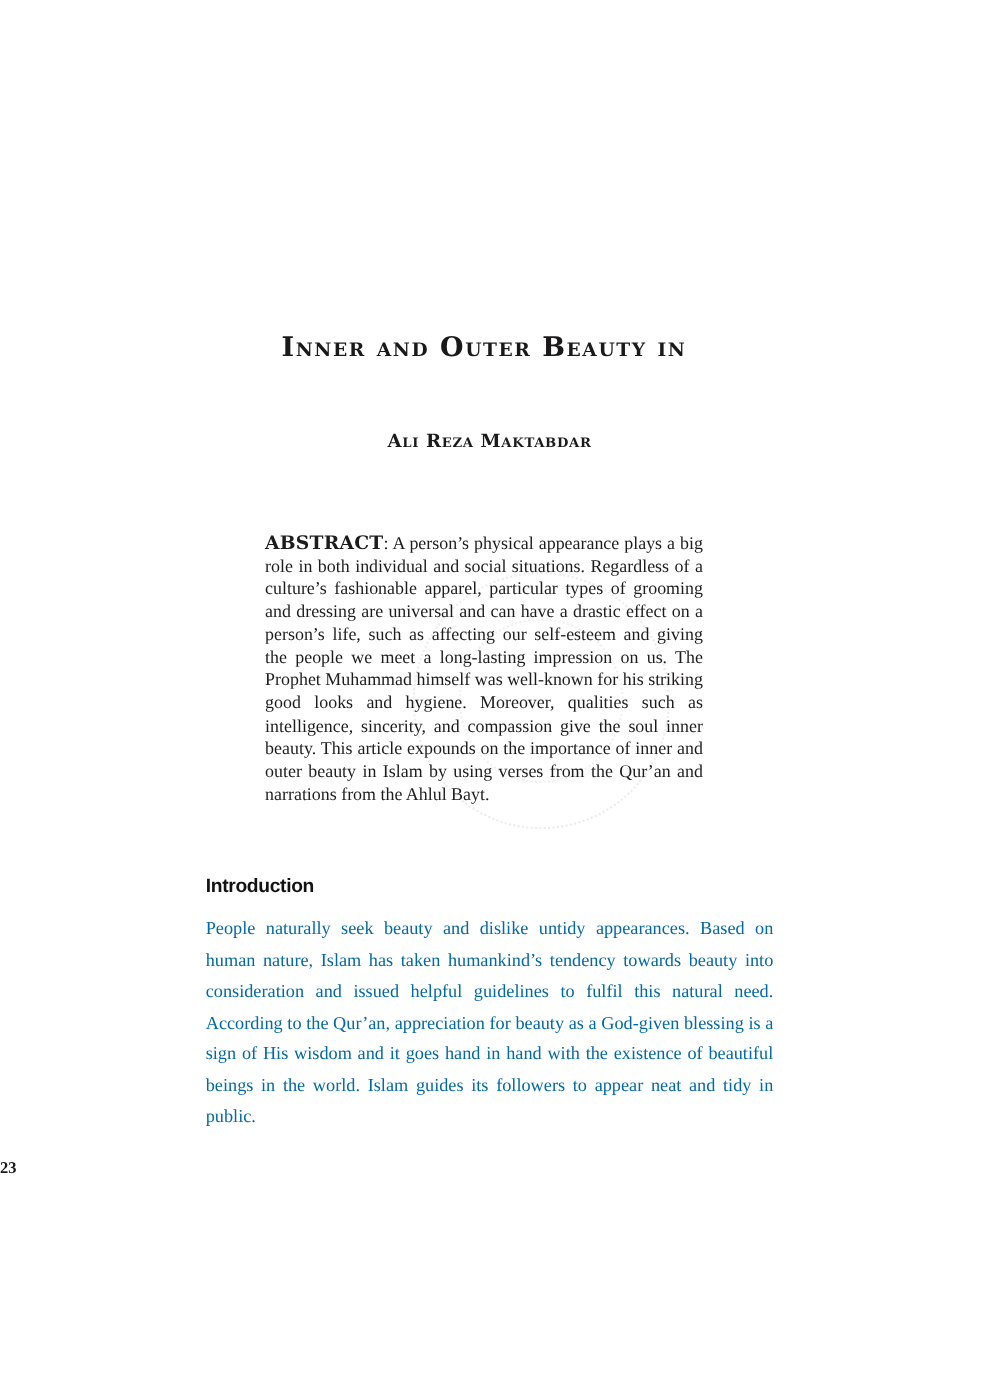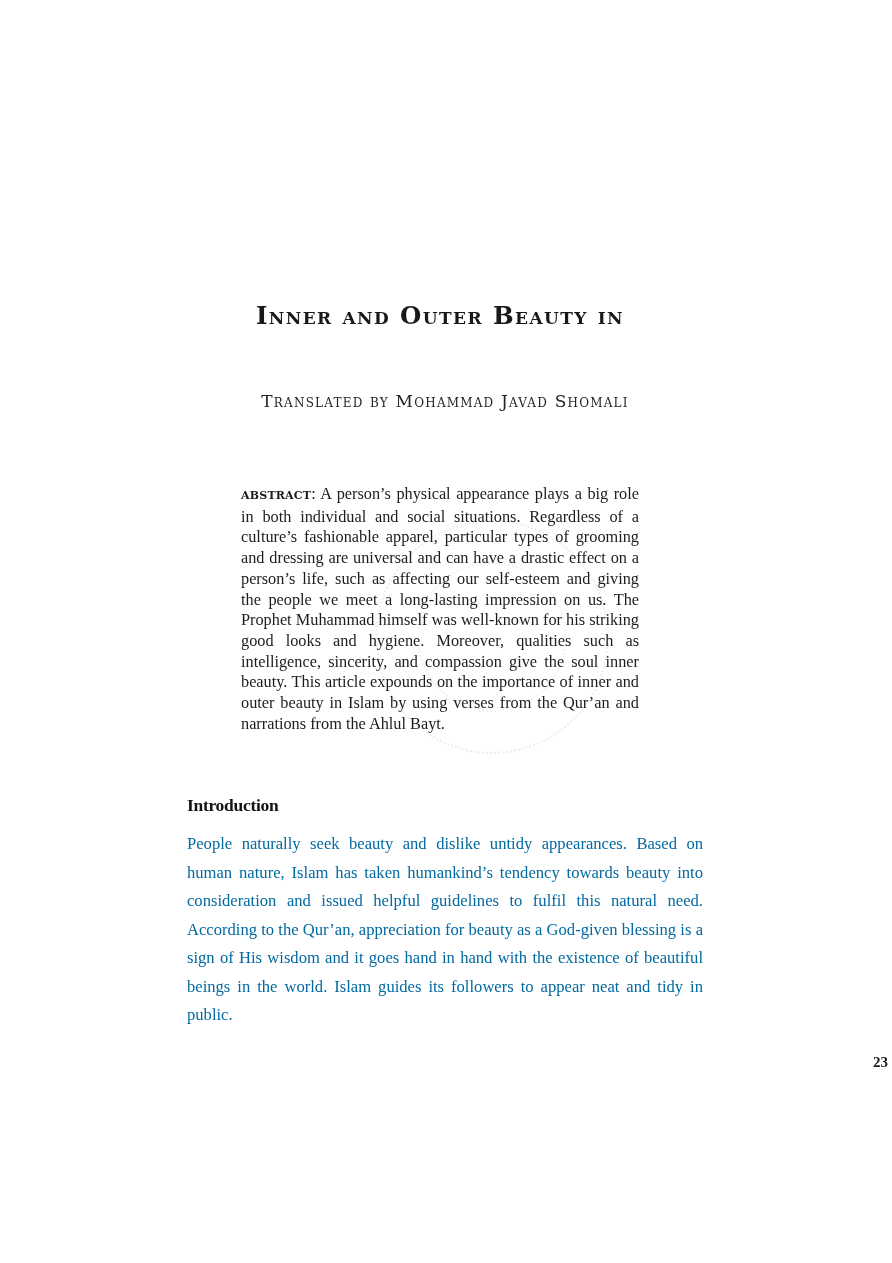--- a/index.html
+++ b/index.html
@@ -60,21 +60,21 @@
       top: 484px;
       width: 398px;
       font-size: 16.3px;
       line-height: 20.7px;
       text-align: justify;
       color: #1e1b1b;
     }
     .abstract .label {
       font-family: "DejaVu Serif", "Liberation Serif", serif;
       font-weight: bold;
-      font-size: 11px;
+      font-size: 17px;
       letter-spacing: 0.2px;
     }
     .watermark {
       position: absolute;
       left: 375px;
       top: 520px;
       width: 230px;
       height: 230px;
       border-radius: 50%;
       border: 2px dotted #e8e6e6;
@@ -88,56 +88,56 @@
       top: 40px;
       width: 146px;
       height: 146px;
       border-radius: 50%;
       border: 2px dotted #ececec;
     }
     .intro-heading {
       position: absolute;
       left: 187px;
       top: 795px;
-      font-family: Liberation Serif, serif;
+      font-family: Liberation Sans, sans-serif;
       font-weight: bold;
       font-size: 17.5px;
       letter-spacing: -0.3px;
       color: #141212;
     }
     .intro-body {
       position: absolute;
       left: 187px;
       top: 830px;
       width: 516px;
       font-size: 16.6px;
       line-height: 28.5px;
       text-align: justify;
       color: #0369a1;
     }
     .page-number {
       position: absolute;
       left: 0;
       width: 888px;
       top: 1054px;
-      text-align: right;
+      text-align: left;
       font-weight: bold;
       font-size: 15px;
       color: #1a1818;
     }
   </style>
 </head>
 <body>
 
 <div class="title-block">
   <div class="title-line">Inner and Outer Beauty in</div>
 </div>
 
 <div class="byline">
-  <div class="translator">Translated by Mohammad Javad Shomali</div>
+  <div class="author">Ali Reza Maktabdar</div>
 </div>
 
 <div class="watermark"></div>
 
 <div class="abstract">
   <span class="label">ABSTRACT</span><span>: </span><span>A person’s physical appearance plays a big role in both individual and social situations. Regardless of a culture’s fashionable apparel, particular types of grooming and dressing are universal and can have a drastic effect on a person’s life, such as affecting our self-esteem and giving the people we meet a long-lasting impression on us. The Prophet Muhammad himself was well-known for his striking good looks and hygiene. Moreover, qualities such as intelligence, sincerity, and compassion give the soul inner beauty. This article expounds on the importance of inner and outer beauty in Islam by using verses from the Qur’an and narrations from the Ahlul Bayt.</span>
 </div>
 
 <div class="intro-heading">Introduction</div>
 

